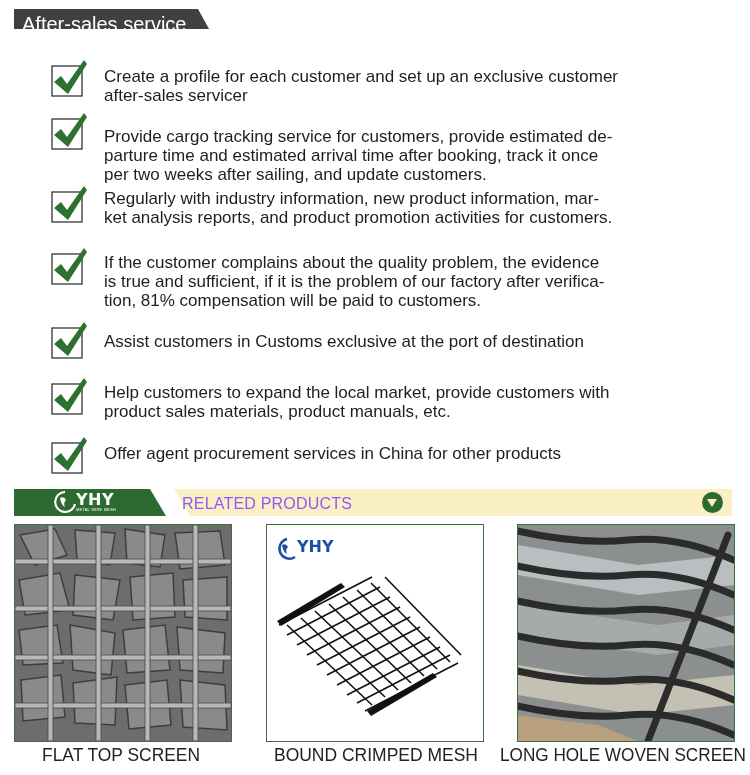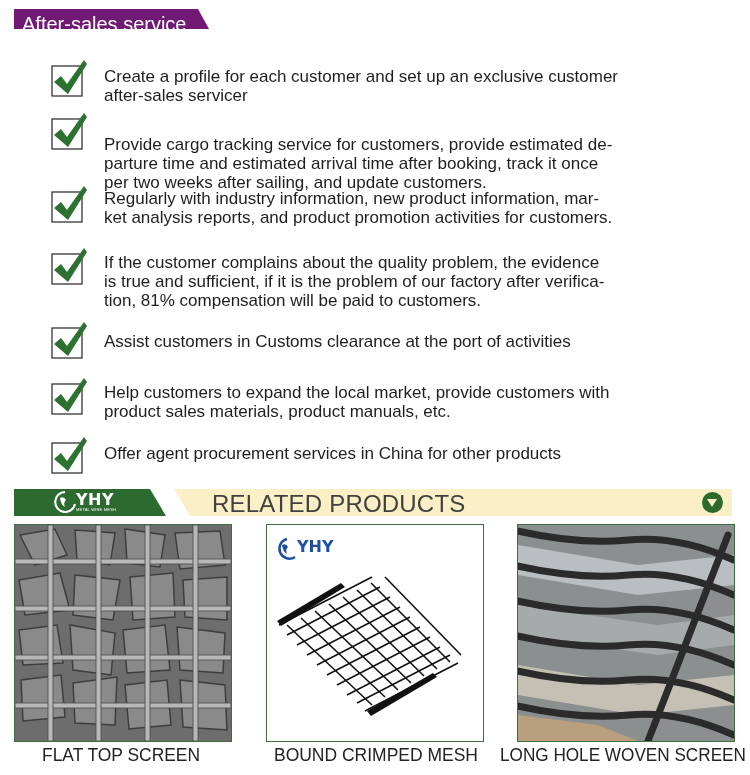--- a/index.html
+++ b/index.html
@@ -1,29 +1,29 @@
 <!DOCTYPE html>
 <html><head>
 <meta charset="utf-8">
 <style>
   html, body { margin:0; padding:0; background:#ffffff; }
   body { width:750px; height:775px; position:relative; overflow:hidden; font-family:"Liberation Sans", sans-serif; color:#1a1a1a; }
 
-  .header-tab { position:absolute; left:14px; top:9px; height:20px; width:200px; background:#701a75; clip-path:polygon(0 0, 184px 0, 200px 29px, 0 29px); }
+  .header-tab { position:absolute; left:14px; top:9px; height:20px; width:200px; background:#404040; clip-path:polygon(0 0, 184px 0, 200px 29px, 0 29px); }
   .header-tab span { position:absolute; left:8px; top:3px; color:#ffffff; font-size:20px; line-height:24px; }
 
   .item { position:absolute; left:0; width:750px; }
   .check { position:absolute; left:51px; width:34px; height:34px; }
   .check svg { display:block; overflow:visible; }
   .item-text { position:absolute; left:104px; font-size:17px; line-height:19px; color:#1e1e1e; white-space:pre-line; }
 
   .rel-bar { position:absolute; left:14px; top:489px; width:718px; height:27px; }
   .rel-green { position:absolute; left:0; top:0; width:152px; height:27px; background:#2c6a30; clip-path:polygon(0 0, 136px 0, 152px 27px, 0 27px); }
   .rel-beige { position:absolute; left:160px; top:0; width:558px; height:27px; background:#fbefc6; clip-path:polygon(0 0, 558px 0, 558px 27px, 16px 27px, 0 0); }
-  .rel-title { position:absolute; left:198px; top:3px; font-size:24px; line-height:24px; color:#404040; letter-spacing:0.2px; }
+  .rel-title { position:absolute; left:168px; top:3px; font-size:16px; line-height:24px; color:#8b5cf6; letter-spacing:0.2px; }
   .logo { position:absolute; left:40px; top:1px; display:flex; align-items:center; }
   .logo-text { color:#fff; font-weight:bold; font-size:16px; font-family:"DejaVu Sans", sans-serif; letter-spacing:0.5px; line-height:16px; }
   .logo-sub { color:#fff; font-size:4px; line-height:4px; letter-spacing:0.2px; }
   .dropdown-btn { position:absolute; left:688px; top:3px; width:21px; height:21px; border-radius:50%; background:#2c6a30; }
   .dropdown-btn::after { content:""; position:absolute; left:5px; top:7px; border-left:5.5px solid transparent; border-right:5.5px solid transparent; border-top:8px solid #fbefc6; }
 
   .product { position:absolute; top:524px; width:216px; height:216px; border:1px solid #3e6e40; overflow:hidden; cursor:pointer; }
   .product-label { position:absolute; top:744px; font-size:18px; line-height:22px; color:#222; white-space:nowrap; font-family:"Liberation Sans Narrow","Liberation Sans", sans-serif; transform-origin:left top; }
 </style>
 </head>
@@ -44,21 +44,21 @@
 after-sales servicer</div>
 </div>
 
 <div class="item" style="top:113px">
   <div class="check" style="top:2px">
     <svg width="34" height="36">
         <rect x="1" y="4" width="30" height="30" fill="#fff" stroke="#333" stroke-width="1.3"></rect>
         <path d="M3 20 L10 14 L16 22 L33 -2 L36 2 L17 32 Z" fill="#2d7131"></path>
       </svg>
   </div>
-  <div class="item-text" style="top:22px">Provide cargo tracking service for customers, provide estimated de-
+  <div class="item-text" style="top:14px">Provide cargo tracking service for customers, provide estimated de-
 parture time and estimated arrival time after booking, track it once
 per two weeks after sailing, and update customers.</div>
 </div>
 
 <div class="item" style="top:184px">
   <div class="check" style="top:4px">
     <svg width="34" height="36">
         <rect x="1" y="4" width="30" height="30" fill="#fff" stroke="#333" stroke-width="1.3"></rect>
         <path d="M3 20 L10 14 L16 22 L33 -2 L36 2 L17 32 Z" fill="#2d7131"></path>
       </svg>
@@ -79,21 +79,21 @@
 tion, 81% compensation will be paid to customers.</div>
 </div>
 
 <div class="item" style="top:322px">
   <div class="check" style="top:2px">
     <svg width="34" height="36">
         <rect x="1" y="4" width="30" height="30" fill="#fff" stroke="#333" stroke-width="1.3"></rect>
         <path d="M3 20 L10 14 L16 22 L33 -2 L36 2 L17 32 Z" fill="#2d7131"></path>
       </svg>
   </div>
-  <div class="item-text" style="top:10px">Assist customers in Customs clearance at the port of activities</div>
+  <div class="item-text" style="top:10px">Assist customers in Customs exclusive at the port of destination</div>
 </div>
 
 <div class="item" style="top:378px">
   <div class="check" style="top:2px">
     <svg width="34" height="36">
         <rect x="1" y="4" width="30" height="30" fill="#fff" stroke="#333" stroke-width="1.3"></rect>
         <path d="M3 20 L10 14 L16 22 L33 -2 L36 2 L17 32 Z" fill="#2d7131"></path>
       </svg>
   </div>
   <div class="item-text" style="top:5px">Help customers to expand the local market, provide customers with

